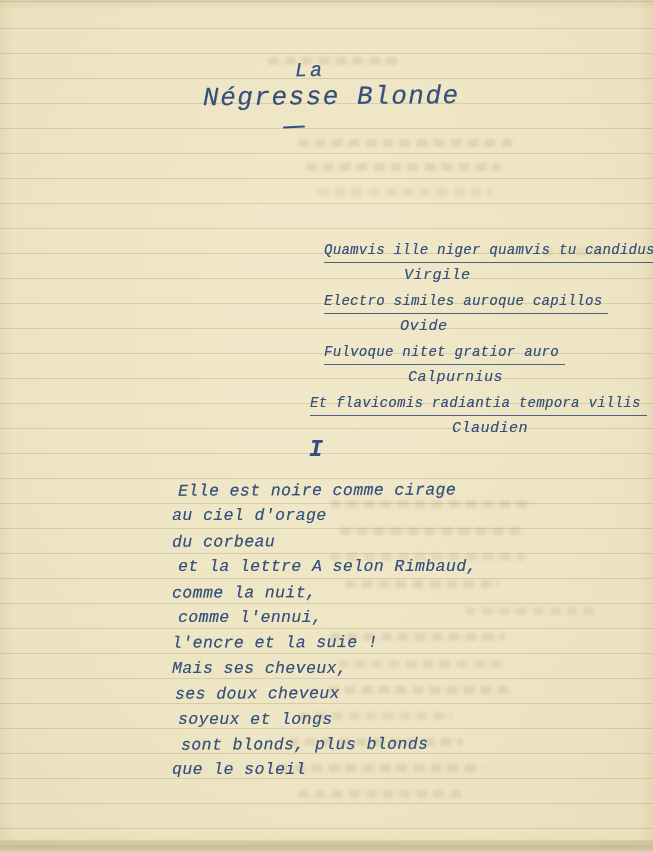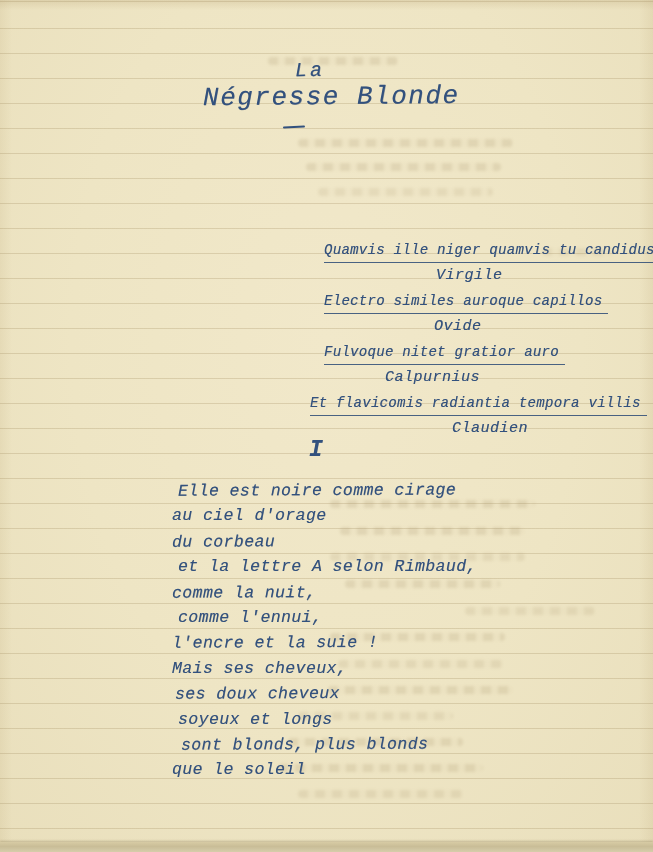--- a/index.html
+++ b/index.html
@@ -32,23 +32,23 @@
   .opening-line { position:absolute; top:213px; left:221px; font-size:16px; letter-spacing:0.5px; white-space:nowrap; }
 
   .epigraphs { position:absolute; top:240px; left:324px; width:328px; font-size:14px; }
   .epigraph  { height:51px; }
   .epigraph .quote {
     display:inline-block; white-space:nowrap;
     border-bottom:1.5px solid rgba(44,74,118,.85);
     padding:0 6px 1px 0; line-height:21px; letter-spacing:0.3px;
   }
   .epigraph .author { font-size:15px; line-height:20px; margin-top:3px; letter-spacing:0.5px; }
-  .epigraph:nth-of-type(1) .author { margin-left:112px; }
-  .epigraph:nth-of-type(2) .author { margin-left:110px; }
-  .epigraph:nth-of-type(3) .author { margin-left:61px; }
+  .epigraph:nth-of-type(1) .author { margin-left:80px; }
+  .epigraph:nth-of-type(2) .author { margin-left:76px; }
+  .epigraph:nth-of-type(3) .author { margin-left:84px; }
   .epigraph:nth-of-type(4) .author { margin-left:128px; }
   .epigraph:nth-of-type(4) .quote  { margin-left:-14px; }
 
   .section-numeral { position:absolute; top:437px; left:309px; font-size:23px; font-weight:bold; }
 
   .poem { position:absolute; top:478px; left:172px; font-size:16.5px; }
   .poem-line { line-height:25.4px; white-space:nowrap; letter-spacing:0.4px; }
   .poem-line:nth-of-type(odd) { transform:rotate(-0.25deg); }
   .poem-line:nth-of-type(1),
   .poem-line:nth-of-type(4),

